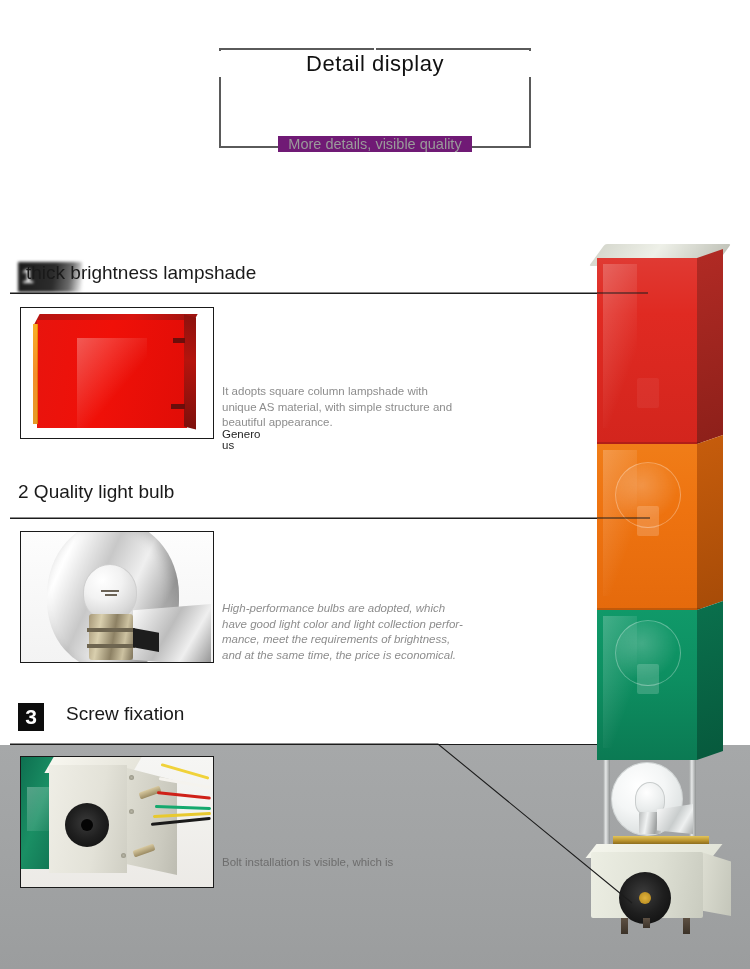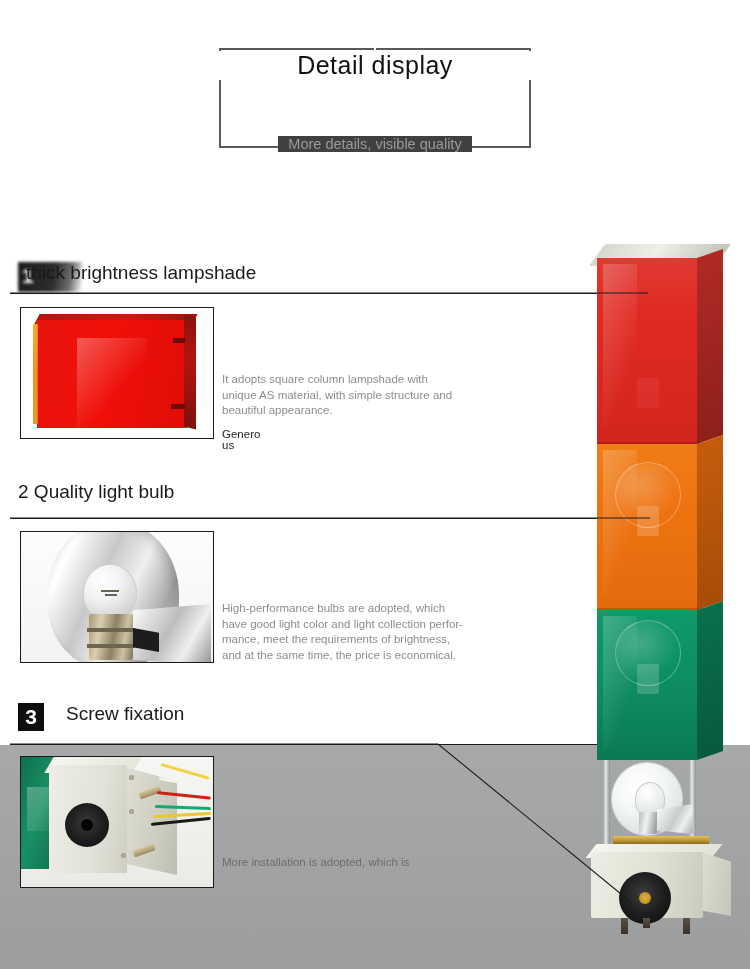--- a/index.html
+++ b/index.html
@@ -40,29 +40,29 @@
   .bracket {
     position: absolute; top: 30px;
     width: 155px; height: 100px;
     border-top: 2px solid #5a5a5a;
     border-bottom: 2px solid #5a5a5a;
   }
   .bracket.left  { left: 219px; border-left: 2px solid #5a5a5a; }
   .bracket.right { left: 376px; border-right: 2px solid #5a5a5a; }
   .hdr-title {
     position: absolute; left: 0; top: 33px; width: 750px;
-    text-align: center; font-size: 25px; color: #111; letter-spacing: .5px;
+    text-align: center; font-size: 22px; color: #111; letter-spacing: .5px;
     background: #fff; display: block;
   }
   .hdr-title span { background:#fff; padding: 0 14px; }
   .hdr-sub {
     position: absolute; left: 0; top: 118px; width: 750px;
     text-align: center; font-size: 14.5px; color: #9a9a9a;
   }
-  .hdr-sub span { background:#404040; padding: 0 10px; margin-top: 40px; }
+  .hdr-sub span { background:#701a75; padding: 0 10px; margin-top: 40px; }
 
   
   .section { position: absolute; left: 0; width: 750px; }
   .sec-head { position: relative; height: 34px; }
   .sec-title {
     position: absolute; left: 18px; top: 0;
     font-size: 19px; color: #1a1a1a; white-space: nowrap;
   }
   .badge {
     position: absolute; left: 18px; top: 0;
@@ -87,21 +87,21 @@
     width: 194px; height: 132px;
     border: 1px solid #1a1a1a;
     background: #fff;
     overflow: hidden;
   }
   .body-text {
     position: absolute; left: 222px;
     width: 240px;
     font-size: 11.5px; color: #8d8d8d; line-height: 15.5px;
   }
-  .body-text.wide { width: 250px; }
+  .body-text.wide { width: 250px; font-style: italic; }
   .body-text.spaced { line-height: 25px; color: #6d6d6d; }
   .overflow-text {
     position: absolute; left: 222px;
     width: 42px;
     font-size: 11.5px; color: #1f1f1f; line-height: 10.5px;
     word-break: break-all;
   }
 
   
   .shade-wrap { position:absolute; left:0; top:0; width:100%; height:100%; background:#fff; }
@@ -327,21 +327,21 @@
         <div class="shade-top"></div>
         <div class="shade-body">
           <div class="shade-gloss"></div>
         </div>
         <div class="shade-edge-l"></div>
         <div class="shade-notch" style="left:152px; top:30px; width:12px; height:5px;"></div>
         <div class="shade-notch" style="left:150px; top:96px; width:14px; height:5px;"></div>
       </div>
     </div>
 
-    <div class="body-text" style="top:110px;">It adopts square column lampshade with unique AS material, with simple structure and beautiful appearance.</div>
+    <div class="body-text" style="top:122px;">It adopts square column lampshade with unique AS material, with simple structure and beautiful appearance.</div>
     <div class="overflow-text" style="top:167px;">Generous</div>
   </div>
 
   <div class="section" style="top:481px;">
     <div class="sec-head">
       <div class="sec-title"><span>2</span>&nbsp;<span>Quality light bulb</span></div>
     </div>
     <div class="divider" style="top:37px; width:630px;"></div>
 
     <div class="thumb" style="top:50px;">
@@ -384,21 +384,21 @@
         <div class="wire" style="left:140px; top:6px;  width:50px; background:#f0d23a; transform:rotate(16deg);"></div>
         <div class="wire" style="left:138px; top:20px; width:52px; background:#f5f3ee; transform:rotate(10deg);"></div>
         <div class="wire" style="left:136px; top:34px; width:54px; background:#cf2018; transform:rotate(6deg);"></div>
         <div class="wire" style="left:134px; top:48px; width:56px; background:#15a96e; transform:rotate(2deg);"></div>
         <div class="wire" style="left:132px; top:58px; width:58px; background:#e8c92f; transform:rotate(-3deg);"></div>
         <div class="wire" style="left:130px; top:66px; width:60px; background:#1a1a1a; transform:rotate(-6deg);"></div>
       </div>
     </div>
 
     <div class="body-text spaced" style="top:147px;">
-      <div>More installation is adopted, which is</div>
+      <div>Bolt installation is visible, which is</div>
     </div>
   </div>
 
   <div class="tower">
     <div class="cap-top"></div>
 
     <div class="seg seg-red" style="top:0px; height:186px;">
       <div class="seg-side"></div>
       <div class="seg-front">
         <div class="seg-gloss"></div>

